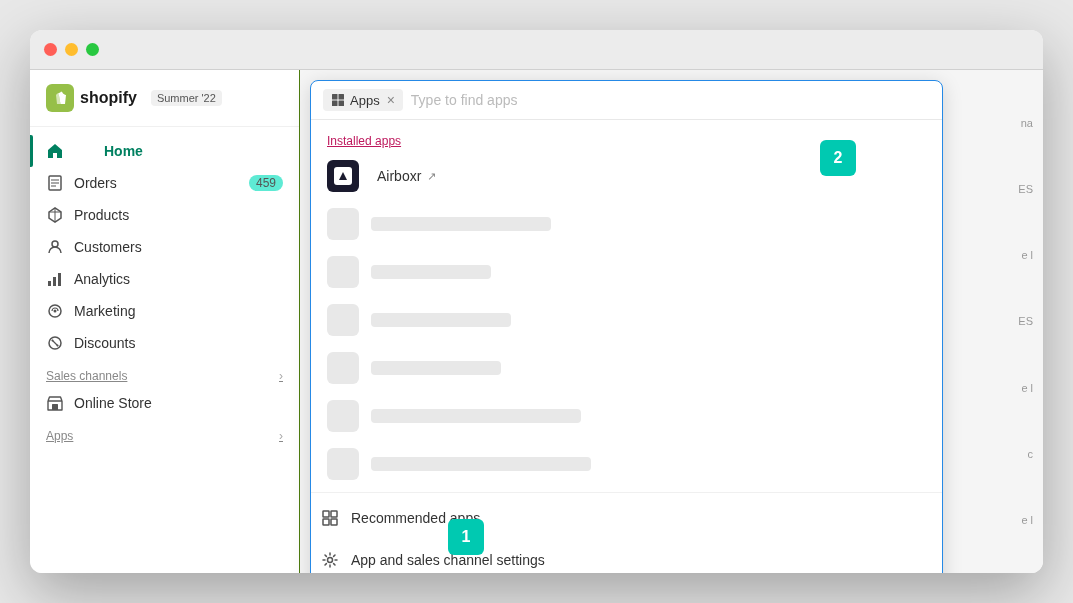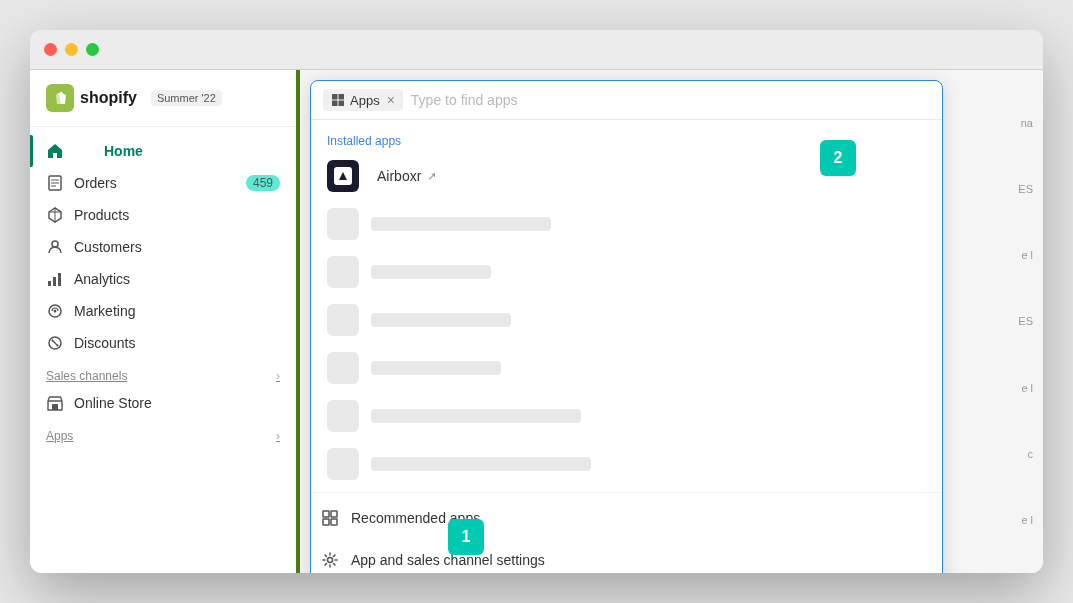--- a/index.html
+++ b/index.html
@@ -47,21 +47,21 @@
     .window-body {
       display: flex;
       flex: 1;
       overflow: hidden;
     }
 
     
     .sidebar {
       width: 270px;
       background: #fff;
-      border-right: 4px solid #4d7c0f;
+      border-right: 1px solid #4d7c0f;
       display: flex;
       flex-direction: column;
       padding-bottom: 16px;
       flex-shrink: 0;
     }
 
     .sidebar-header {
       display: flex;
       align-items: center;
       padding: 14px 16px;
@@ -257,22 +257,23 @@
 
     .search-input::placeholder { color: #bbb; }
 
     .panel-body {
       padding: 8px 0;
     }
 
     .panel-section-label {
       padding: 6px 16px 4px;
       font-size: 12px;
-      color: #3b82f6;
+      color: #be185d;
       font-weight: 500;
+      text-decoration: underline;
     }
 
     .app-item {
       display: flex;
       align-items: center;
       padding: 8px 16px;
       gap: 18px;
       cursor: pointer;
     }
 

